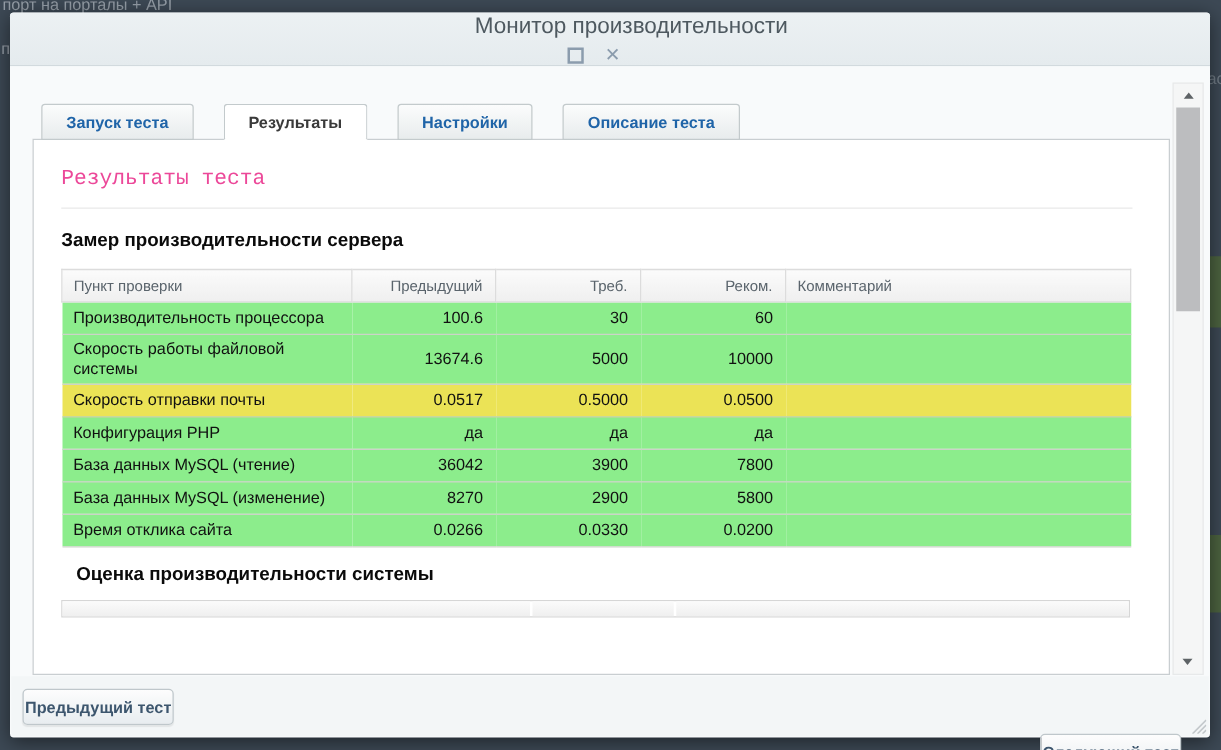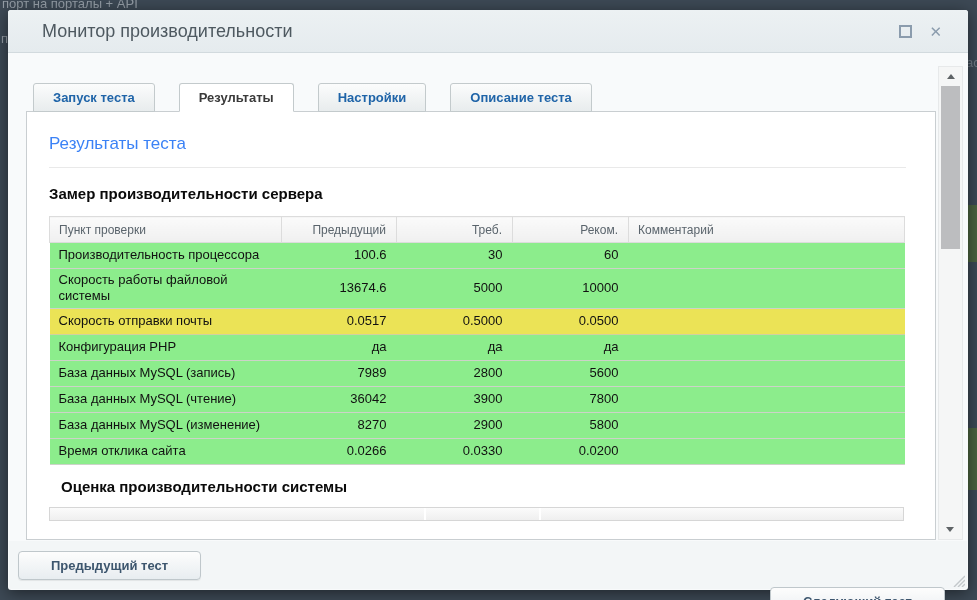--- a/index.html
+++ b/index.html
@@ -14,21 +14,21 @@
   .edge-green{position:absolute;left:968px;width:9px;background:#4c6340;z-index:0;}
   
   .dialog{
     position:absolute;left:8px;top:10px;width:960px;height:580px;
     background:#f8fafb;border-radius:3px;z-index:2;
     box-shadow:0 3px 16px rgba(0,0,0,.5);
   }
   .titlebar{
     height:42px;background:linear-gradient(#ecf1f3,#e5ebee);
     border-bottom:1px solid #d2dade;border-radius:3px 3px 0 0;
-    display:flex;align-items:center;
+    display:flex;align-items:center;flex-direction:column;
   }
   .title{font-size:18px;color:#4e5960;padding-left:34px;flex:1;}
   .win-controls{display:flex;align-items:center;gap:17px;margin-right:26px;}
   .max-icon{width:9px;height:9px;border:2px solid #8b9cad;cursor:pointer;}
   .close-icon{font-size:15px;font-weight:bold;color:#8b9cad;cursor:pointer;line-height:1;}
   
   .tabs{position:absolute;left:25px;top:73px;display:flex;gap:24px;z-index:4;}
   .tab{
     box-sizing:border-box;height:29px;line-height:27px;padding:0 19px;
     background:linear-gradient(#fbfcfc,#e8eced);
@@ -36,21 +36,21 @@
     font-size:13px;font-weight:bold;color:var(--tab-link,#1f64a8);cursor:pointer;
   }
   .tab.active{background:#fff;border-bottom:1px solid #fff;color:#3a3a3a;cursor:default;}
   
   .panel{
     position:absolute;left:18px;top:101px;width:910px;height:429px;
     box-sizing:border-box;background:#fff;border:1px solid #c9ced1;
     overflow:hidden;z-index:3;
   }
   .panel-inner{padding:12px 29px 0 22px;}
-  .page-title{font-size:17px;font-weight:normal;color:#3b82f6;margin:10px 0 13px;}
+  .page-title{font-size:17px;font-weight:normal;color:#ec4899;margin:10px 0 13px;font-family:Liberation Mono, monospace;}
   .divider{border:none;border-top:1px solid #e9e9e9;margin:0 0 17px 0;}
   .section-title{font-size:15px;font-weight:bold;color:#0a0a0a;margin:0 0 14px;}
   .section-title.second{margin:13px 12px 12px;}
   
   table.perf{border-collapse:collapse;width:855px;table-layout:fixed;}
   table.perf th{
     box-sizing:border-box;height:26px;
     background:linear-gradient(#fbfbfb,#efefef);
     border:1px solid #dcdcdc;
     font-size:12px;font-weight:normal;color:#5a646c;text-align:left;padding:0 9px;
@@ -79,21 +79,21 @@
     border-top:5px solid #5e6366;cursor:pointer;}
   .sb-thumb{position:absolute;left:2px;top:19px;width:19px;height:163px;background:#bcbdbf;cursor:pointer;}
   
   .footer-area{position:absolute;left:1px;right:1px;top:531px;bottom:1px;
     background:#f3f6f7;border-radius:0 0 3px 3px;}
   .btn{
     position:absolute;top:541px;height:29px;box-sizing:border-box;
     border:1px solid #bfc7cb;border-radius:4px;
     background:linear-gradient(#fdfdfd,#e8edf0);
     font-family:inherit;font-size:13px;font-weight:bold;color:#3d566e;
-    padding:0 32px;cursor:pointer;box-shadow:0 1px 1px rgba(0,0,0,.07);
+    padding:0 1px;cursor:pointer;box-shadow:0 1px 1px rgba(0,0,0,.07);
   }
   .btn-prev{left:10px;}
   .btn-close{left:422px;}
   .btn-next{right:23px;margin-top:36px;}
   .grip{position:absolute;right:3px;bottom:3px;width:14px;height:14px;cursor:nwse-resize;}
 </style>
 </head>
 <body style="--ok-row: #8ced8c; --warning-row: #ebe356; --tab-link: #1f64a8; --page-bg: #3d4955;">
 
 <span class="bg-frag" style="left:2px;top:-4px;">порт на порталы + API</span>
@@ -165,27 +165,20 @@
               <td></td>
             </tr>
             <tr class="ok">
               <td>Конфигурация PHP</td>
               <td class="num">да</td>
               <td class="num">да</td>
               <td class="num">да</td>
               <td></td>
             </tr>
             <tr class="ok">
-              <td>База данных MySQL (запись)</td>
-              <td class="num">7989</td>
-              <td class="num">2800</td>
-              <td class="num">5600</td>
-              <td></td>
-            </tr>
-            <tr class="ok">
               <td>База данных MySQL (чтение)</td>
               <td class="num">36042</td>
               <td class="num">3900</td>
               <td class="num">7800</td>
               <td></td>
             </tr>
             <tr class="ok">
               <td>База данных MySQL (изменение)</td>
               <td class="num">8270</td>
               <td class="num">2900</td>

